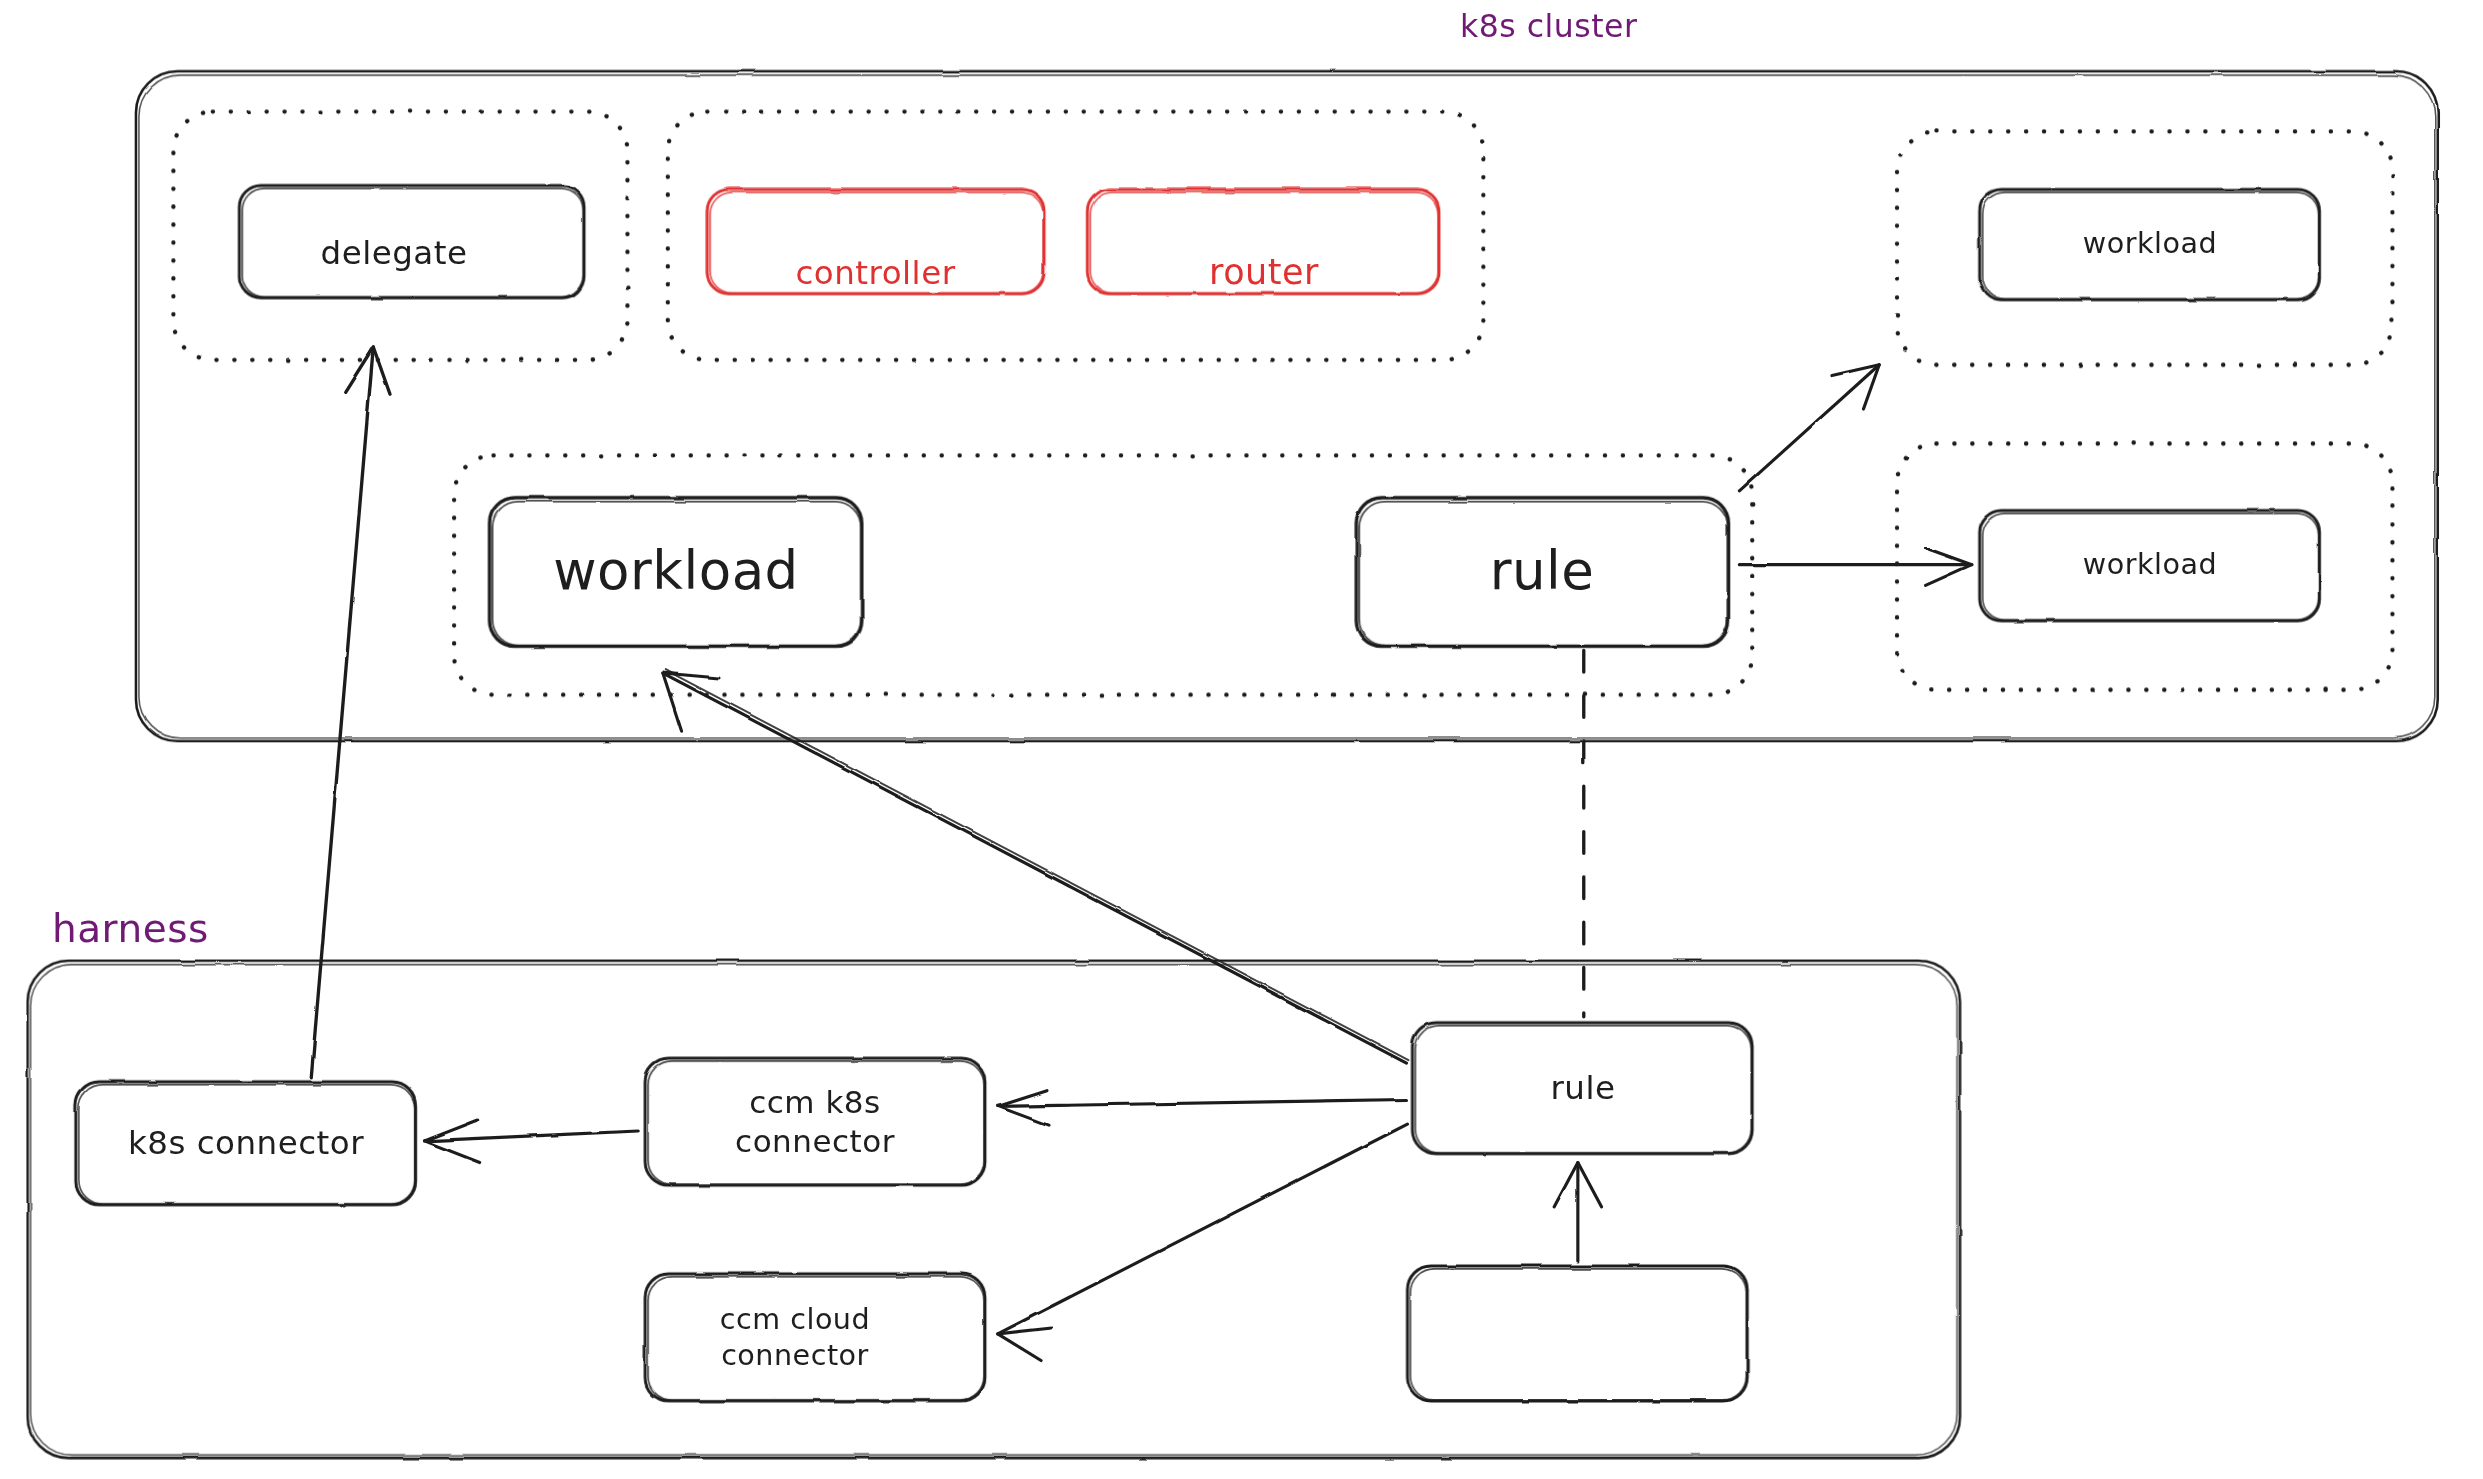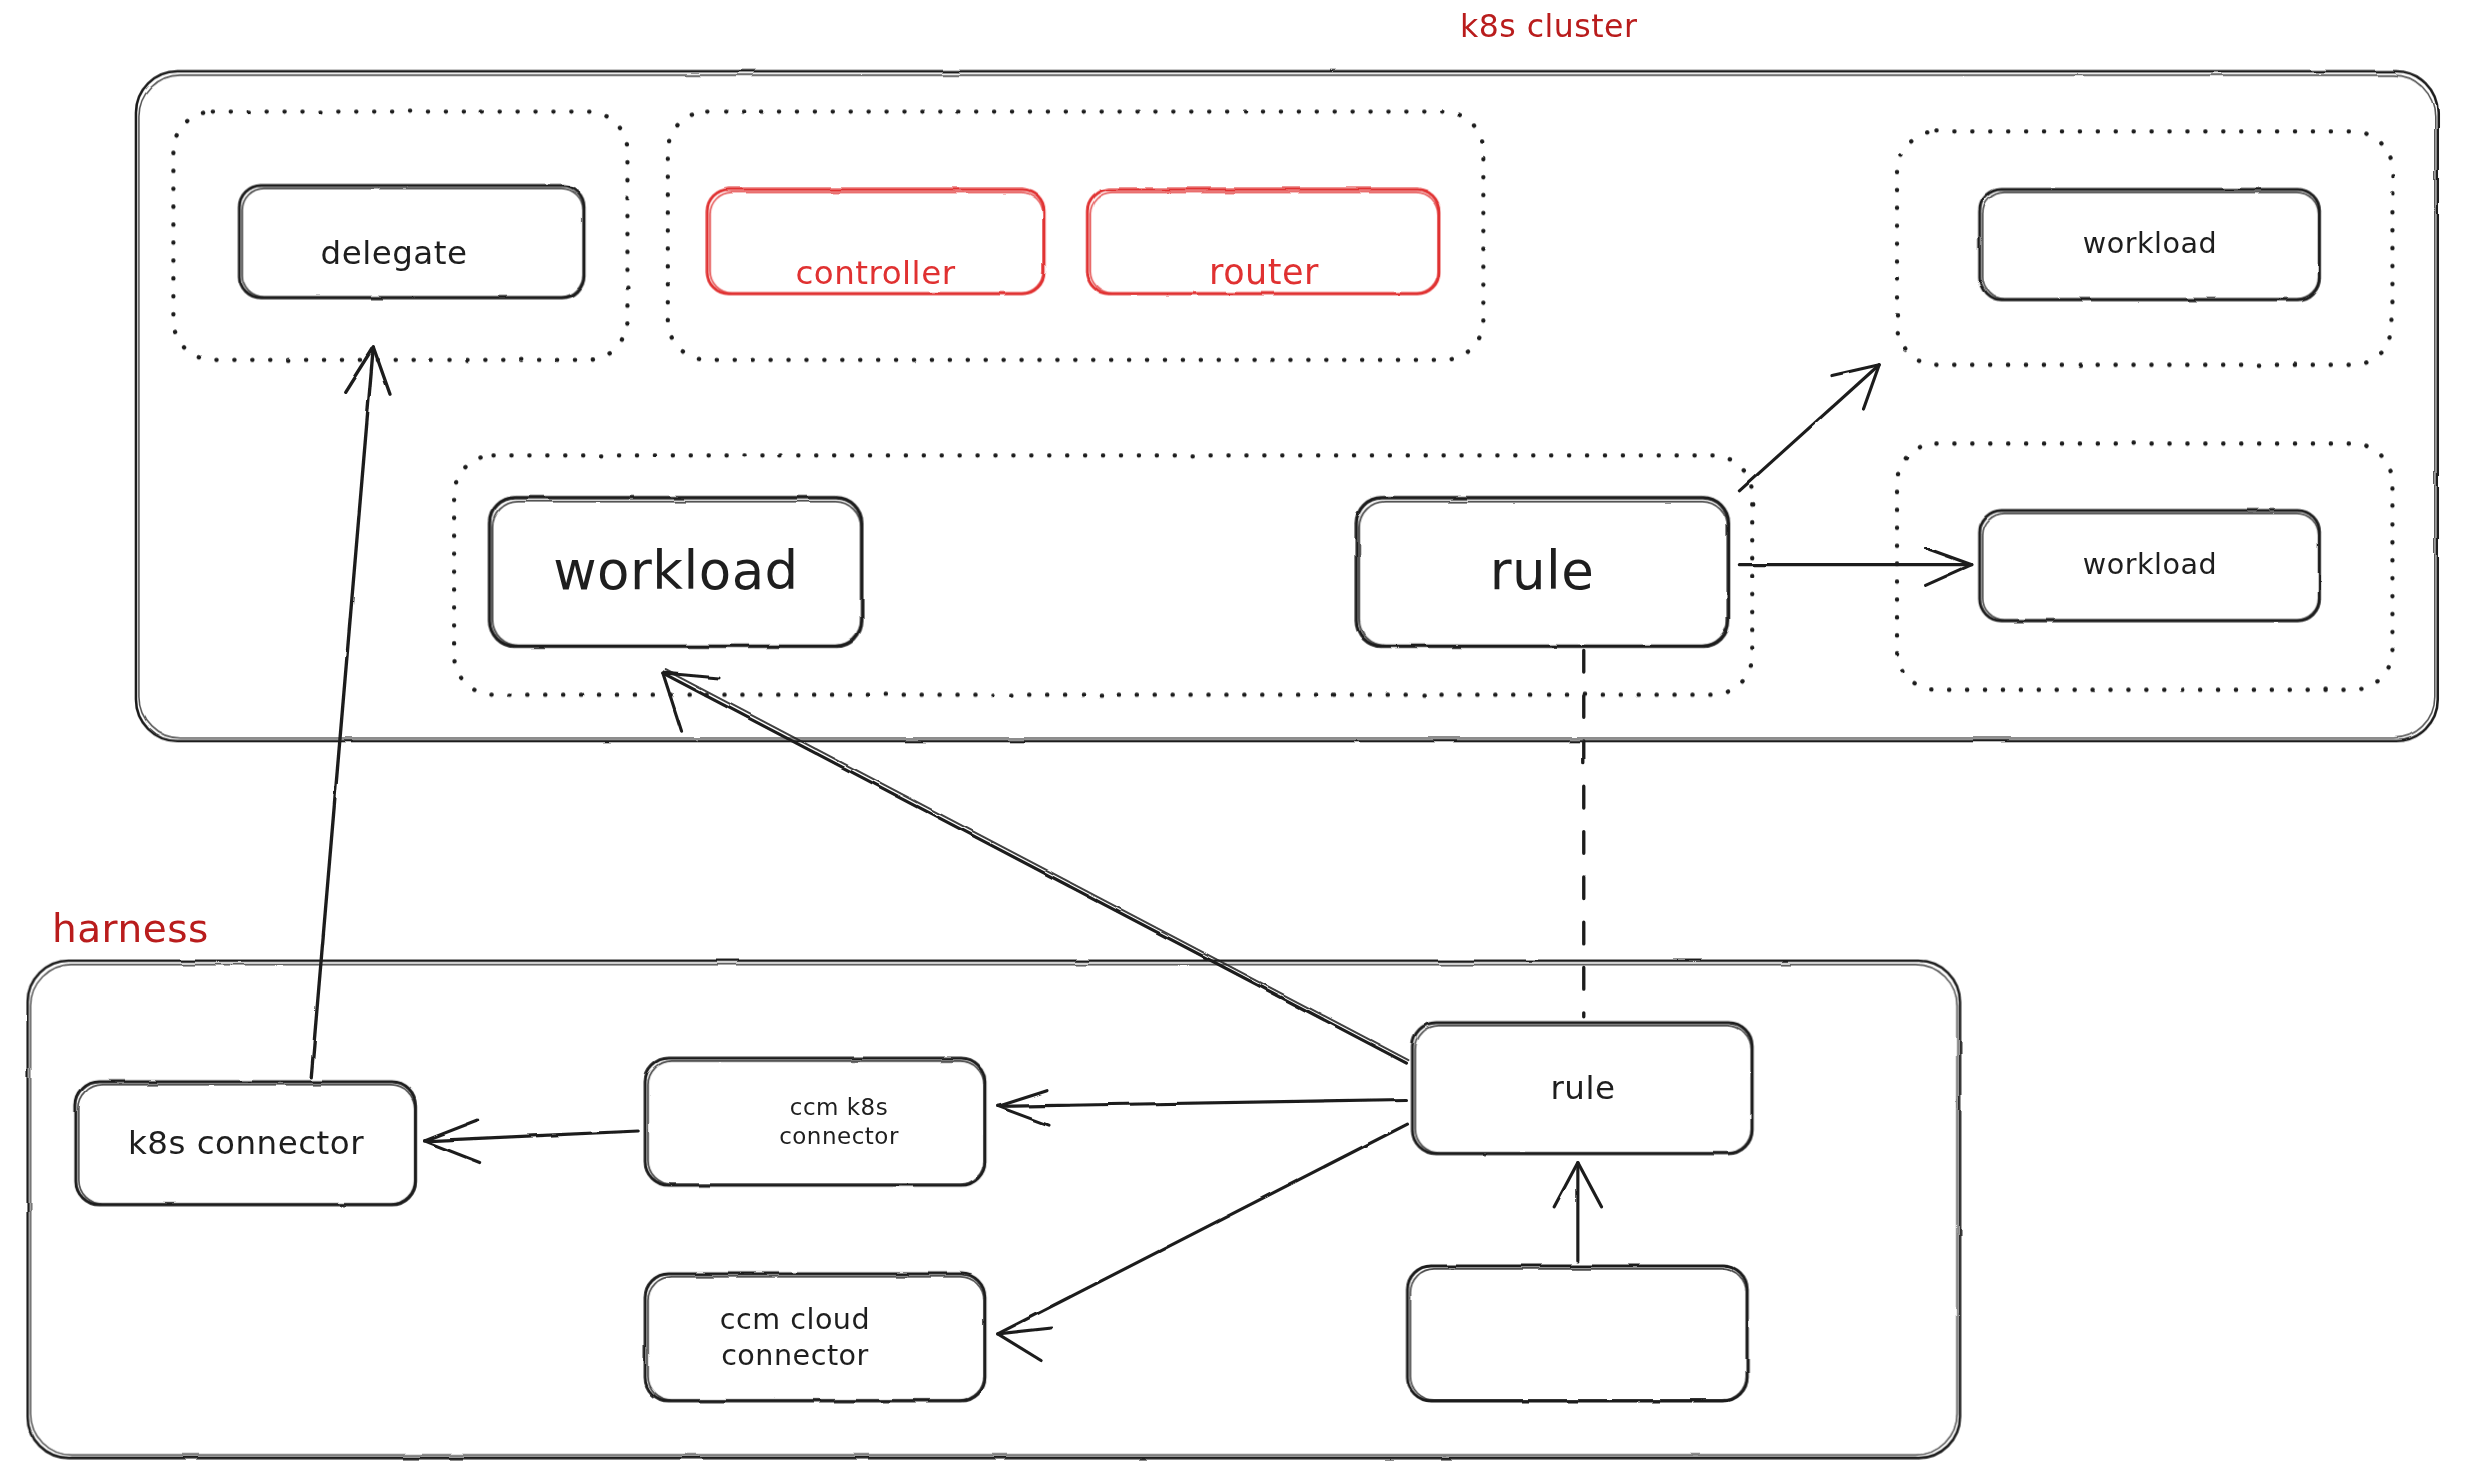--- a/index.html
+++ b/index.html
@@ -14,21 +14,21 @@
     color:#1e1e1e;
     font-family:"DejaVu Sans", sans-serif;
     letter-spacing:0.5px;
     line-height:1.25;
     pointer-events:none;
     white-space:pre-line;
   }
   .lbl.red{color:#e03131;margin-top:32px;}
   .grp-title{
     position:absolute;
-    color:#b91c1c;
+    color:#701a75;
     font-family:"DejaVu Sans", sans-serif;
     letter-spacing:0.5px;
   }
 </style>
 </head>
 <body>
 
 <div id="stage">
 
   <svg id="canvas" viewBox="0 0 2521 1502">
@@ -197,21 +197,21 @@
   <div class="lbl" style="left:1980px; top:189px; width:340px; height:110px; font-size:28.6px;">workload</div>
 
   <div class="lbl" style="left:490px; top:497px; width:372px; height:149px; font-size:53px;">workload</div>
 
   <div class="lbl" style="left:1356px; top:497px; width:372px; height:149px; font-size:53px;">rule</div>
 
   <div class="lbl" style="left:1980px; top:510px; width:340px; height:110px; font-size:28.6px;">workload</div>
 
   <div class="lbl" style="left:76px; top:1082px; width:340px; height:123px; font-size:32.5px;text-align:center;">k8s connector</div>
 
-  <div class="lbl" style="left:645px; top:1058px; width:340px; height:127px; font-size:23px;padding-left:24px;">ccm k8s
+  <div class="lbl" style="left:645px; top:1058px; width:340px; height:127px; font-size:31px;">ccm k8s
 connector</div>
 
   <div class="lbl" style="left:645px; top:1274px; width:300px; height:127px; font-size:28.6px;">ccm cloud
 connector</div>
 
   <div class="lbl" style="left:1413px; top:1023px; width:340px; height:131px; font-size:32.5px;">rule</div>
 
 
 </div>
 

